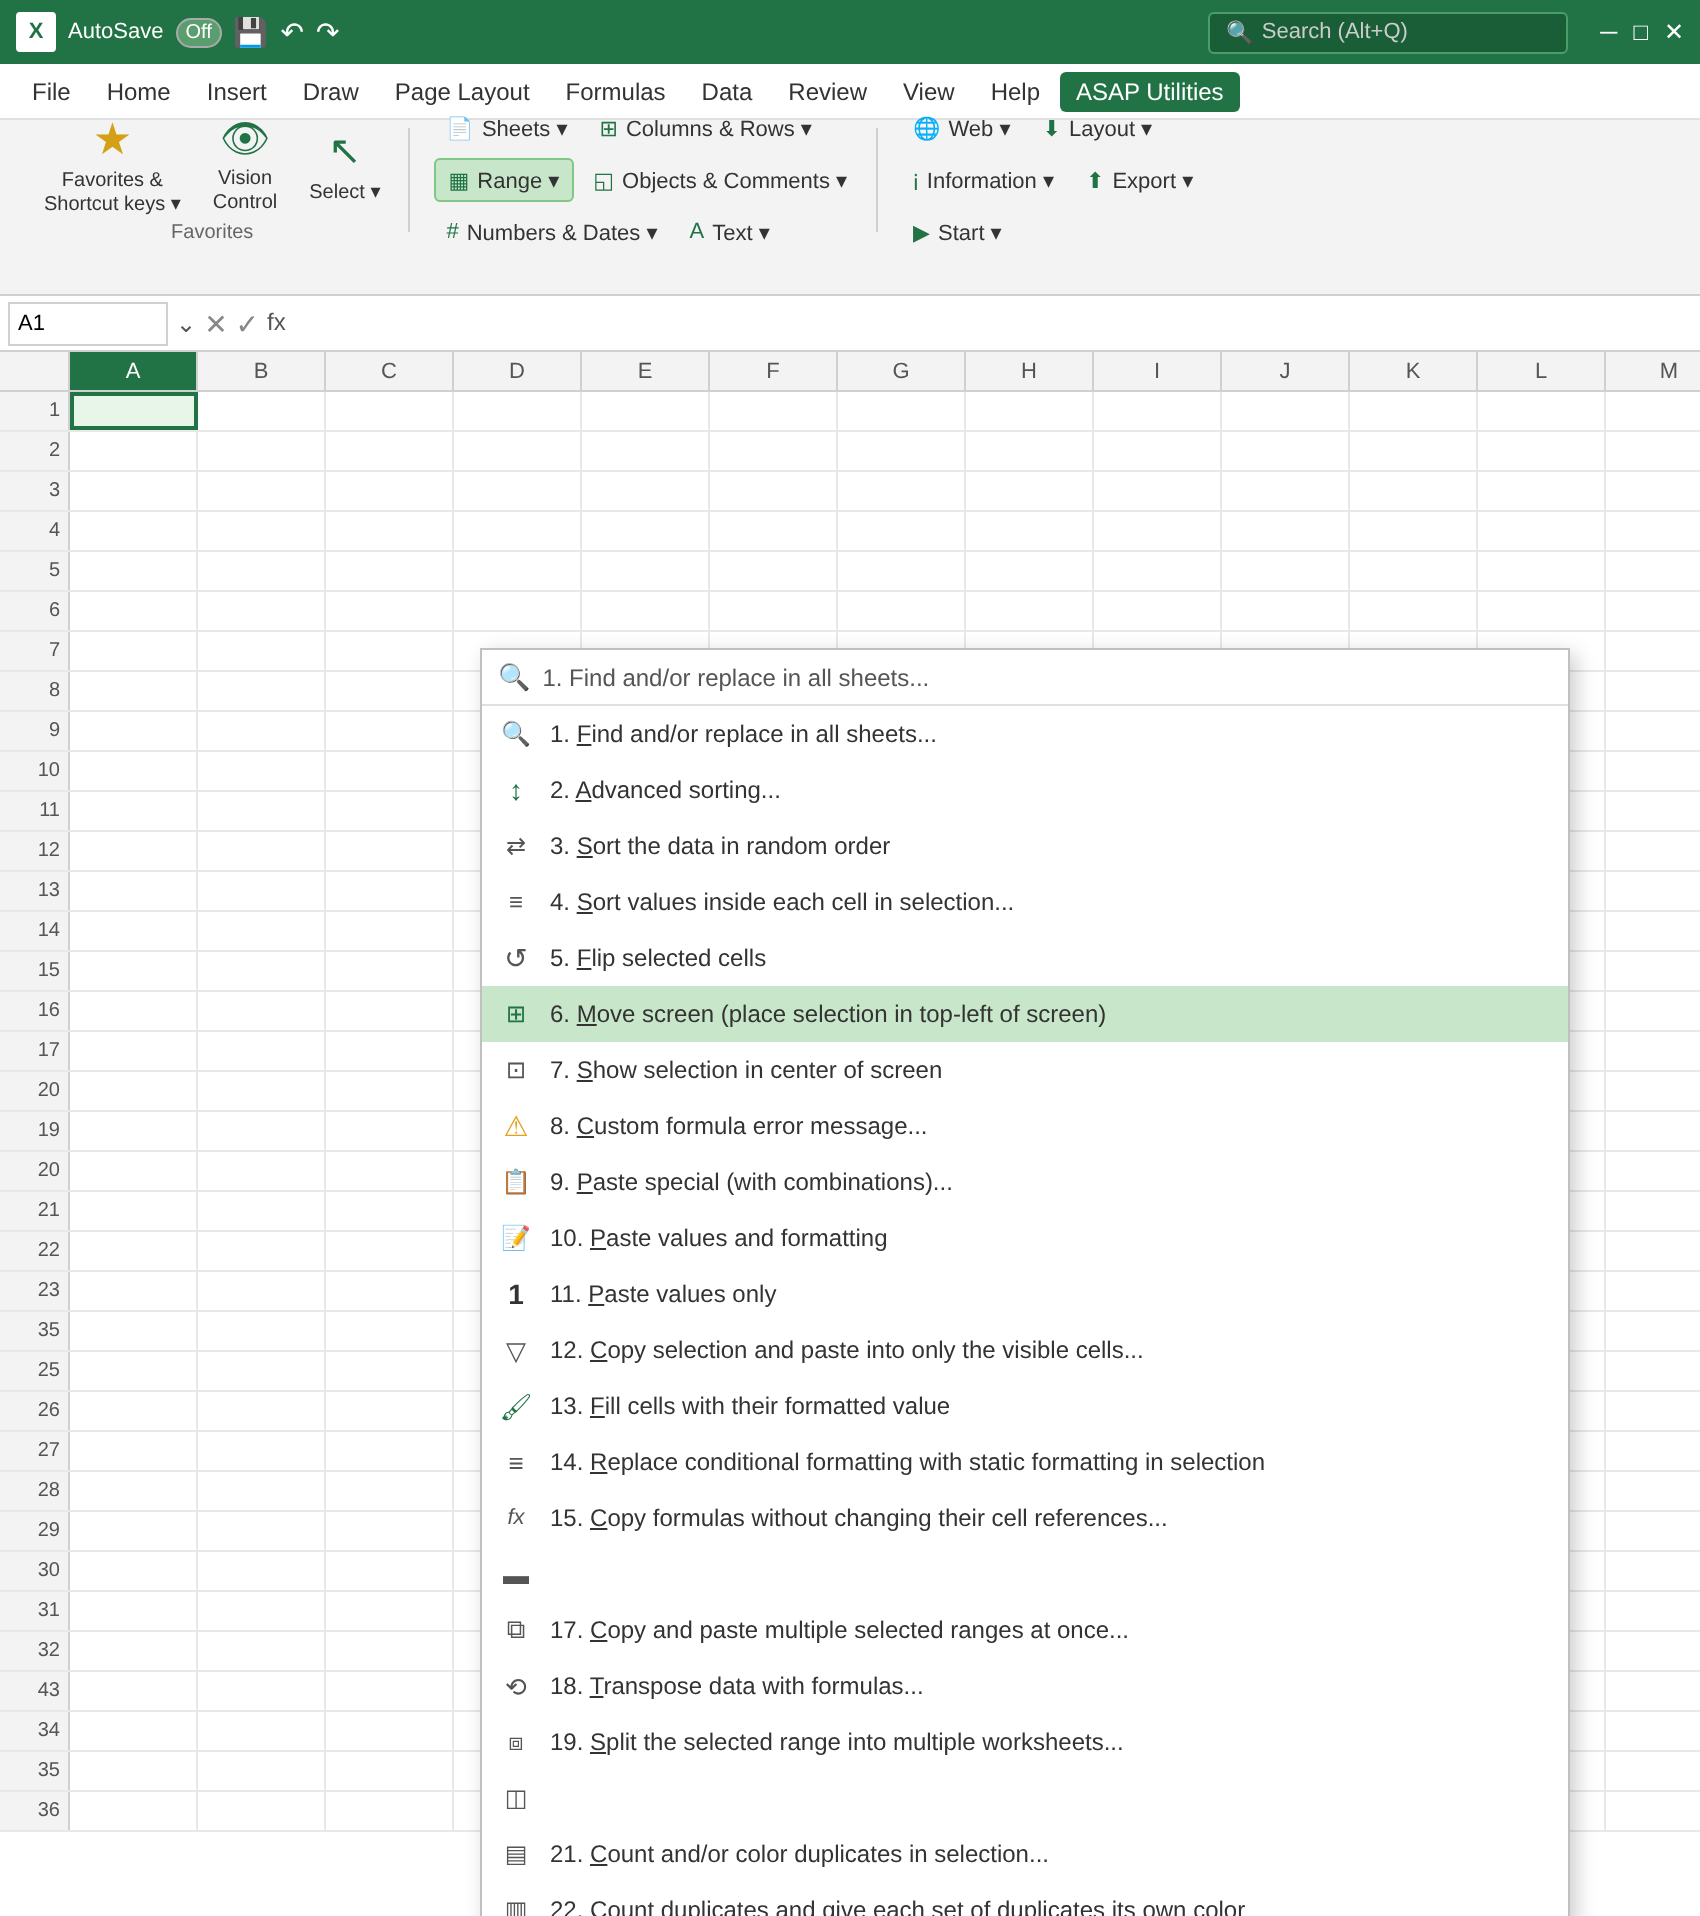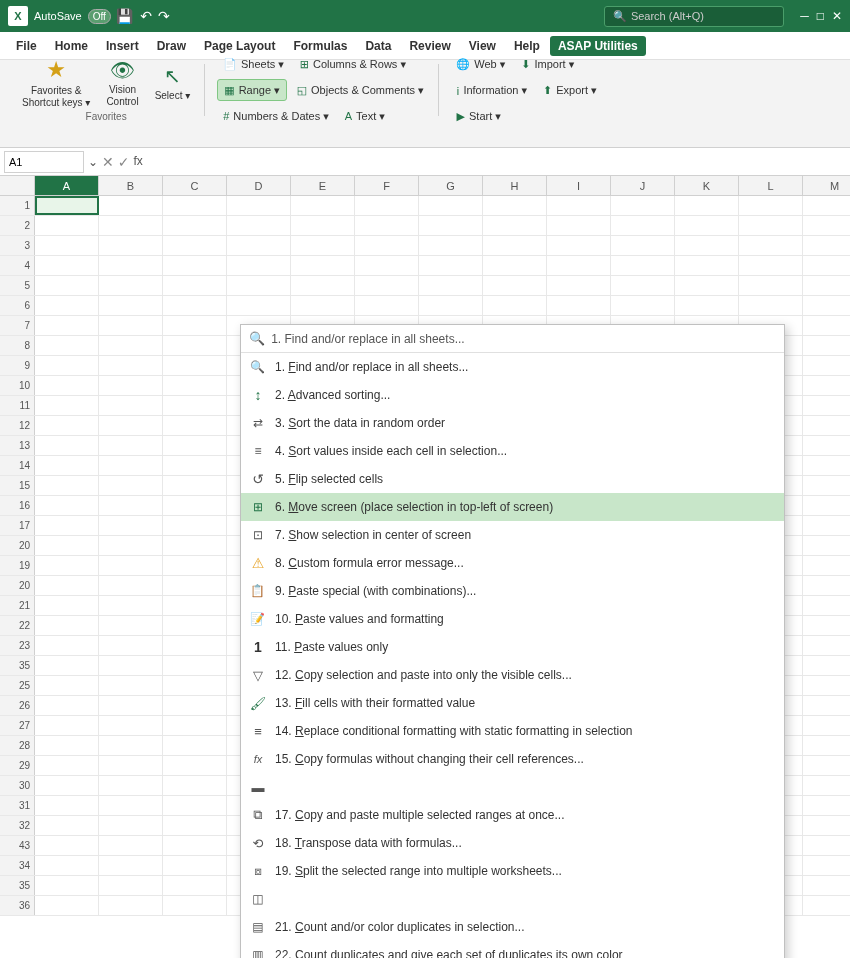--- a/index.html
+++ b/index.html
@@ -44,21 +44,20 @@
       align-items: center;
       padding: 0 8px;
       gap: 2px;
     }
     .menu-item {
       padding: 3px 8px;
       cursor: pointer;
       border-radius: 3px;
       font-size: 12px;
       color: #333;
-      font-weight: bold;
     }
     .menu-item.active { background: #217346; color: white; }
 
     
     .ribbon {
       background: #f3f3f3;
       border-bottom: 1px solid #d0d0d0;
       height: 88px;
       position: relative;
     }
@@ -347,21 +346,21 @@
     </div>
 
     <div class="ribbon-group" style="flex-direction:column; align-items:flex-start; justify-content:center; gap:4px;">
       <div style="display:flex; gap:4px;">
         <div class="ribbon-btn-small">
           <span style="color:#217346;">🌐</span>
           <span>Web ▾</span>
         </div>
         <div class="ribbon-btn-small">
           <span style="color:#217346;">⬇</span>
-          <span>Import ▾</span>
+          <span>Layout ▾</span>
         </div>
       </div>
       <div style="display:flex; gap:4px;">
         <div class="ribbon-btn-small">
           <span style="color:#217346;">ℹ</span>
           <span>Information ▾</span>
         </div>
         <div class="ribbon-btn-small">
           <span style="color:#217346;">⬆</span>
           <span>Export ▾</span>

